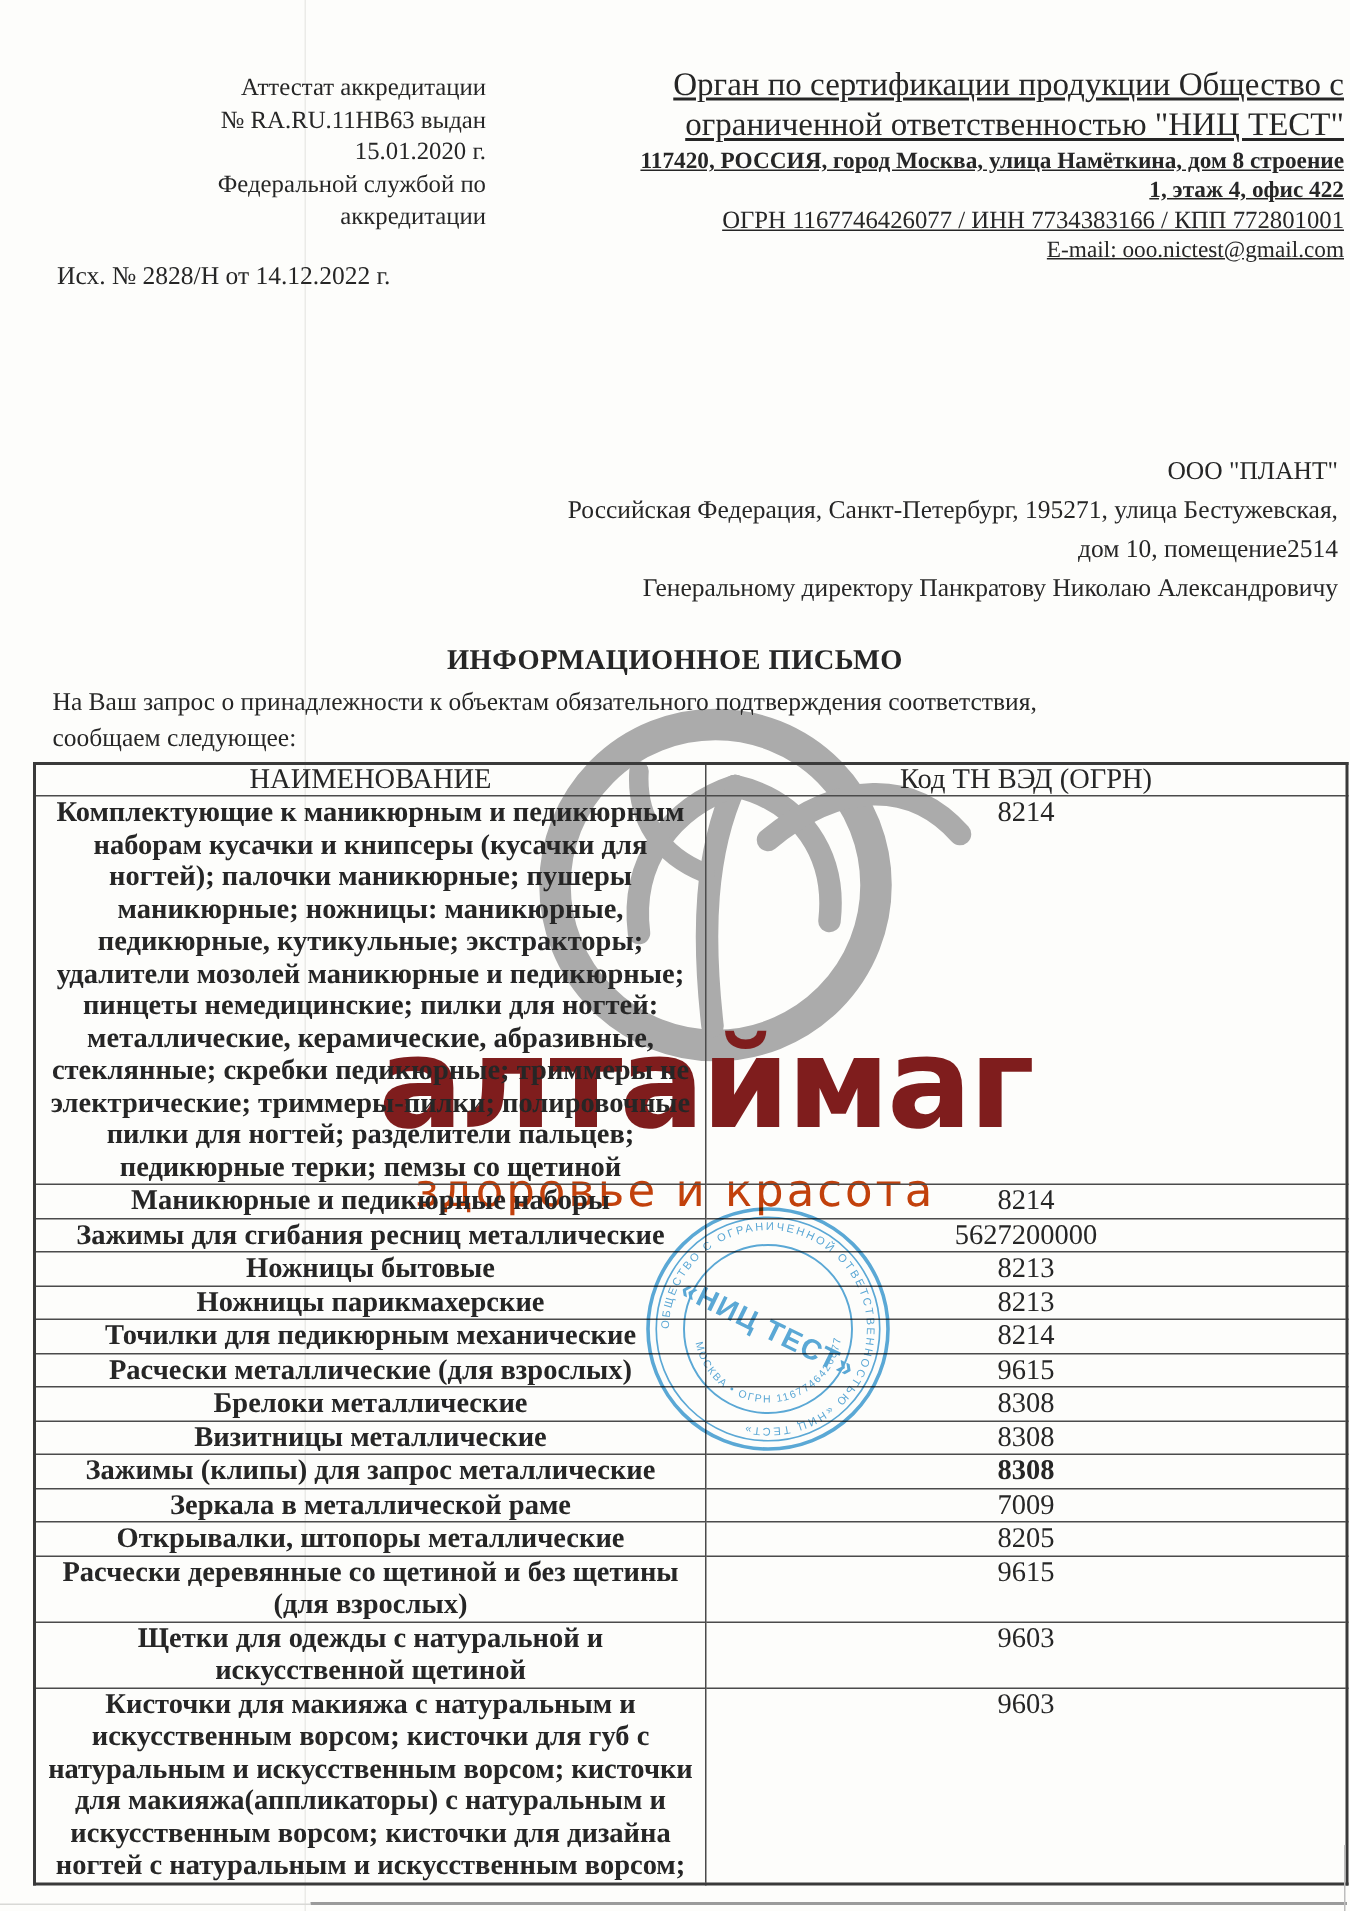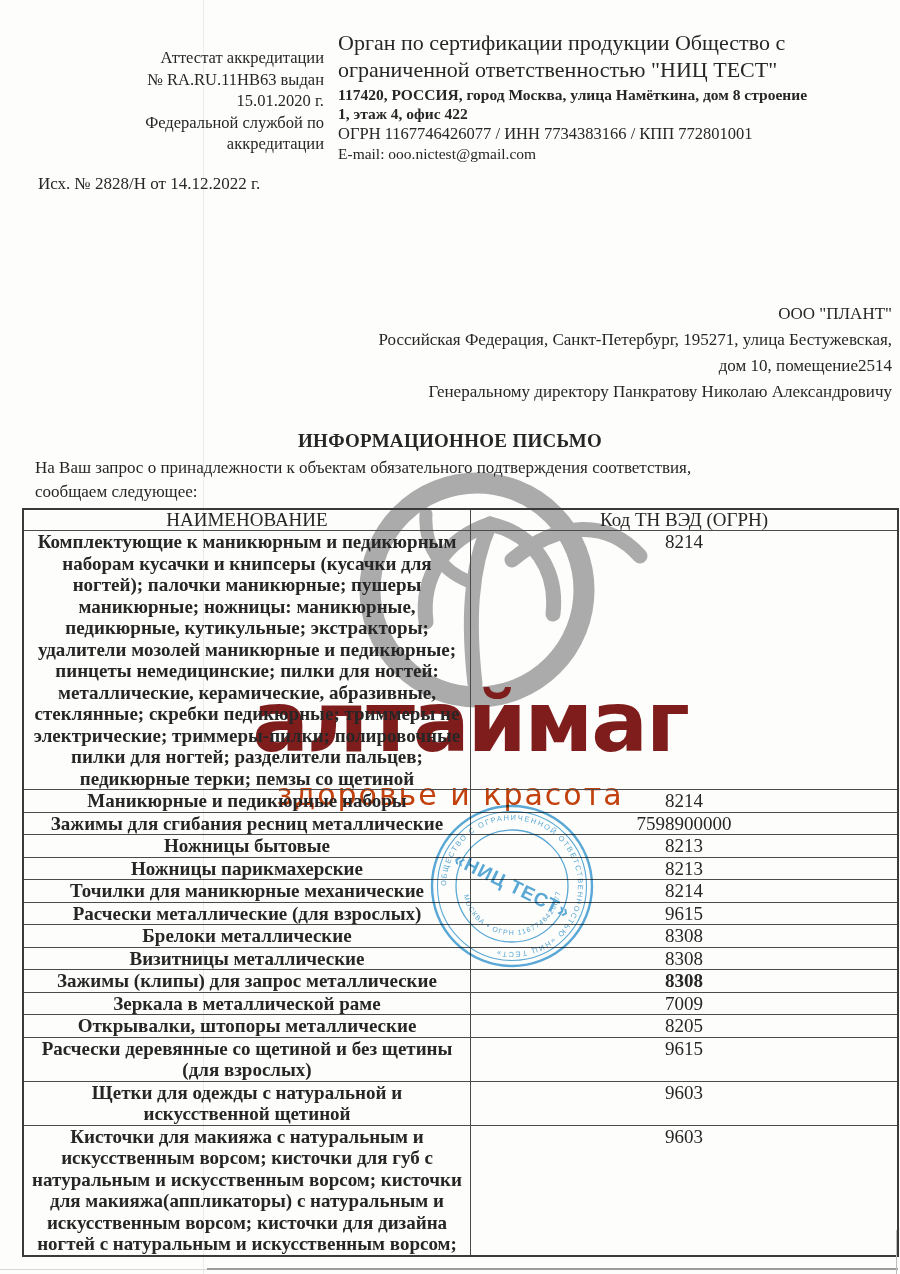--- a/index.html
+++ b/index.html
@@ -24,21 +24,21 @@
     font-family:"DejaVu Sans","Liberation Sans",sans-serif;
     font-size:30px; color:#c2410c; letter-spacing:2px;
   }
   
   .block{position:absolute; z-index:2;}
   .accred{
     left:44px; top:47px; width:280px; text-align:right;
     font-size:16.5px; line-height:21.5px;
   }
   .outref{left:38px; top:174px; font-size:17px;}
-  .org{left:338px; top:29px; width:558px; text-align:left;}
+  .org{left:338px; top:42px; width:558px; text-align:right;text-decoration:underline;}
   .org-name{font-size:22px; line-height:27px;}
   .org-addr{font-size:15.5px; line-height:19px; font-weight:bold; margin-top:2px;}
   .org-reg{font-size:16.5px; line-height:20px; margin-top:1px;}
   .org-email{font-size:15.5px; line-height:19px;}
   .recipient{
     right:8px; top:301px; width:660px; text-align:right;
     font-size:17px; line-height:26px;
   }
   .title{
     left:0; top:430px; width:900px; text-align:center;
@@ -132,35 +132,35 @@
     <td class="col-code">8214</td>
   </tr>
 
   <tr>
     <td class="col-name">Маникюрные и педикюрные наборы</td>
     <td class="col-code">8214</td>
   </tr>
 
   <tr>
     <td class="col-name">Зажимы для сгибания ресниц металлические</td>
-    <td class="col-code">7598900000</td>
+    <td class="col-code">5627200000</td>
   </tr>
 
   <tr>
     <td class="col-name">Ножницы бытовые</td>
     <td class="col-code">8213</td>
   </tr>
 
   <tr>
     <td class="col-name">Ножницы парикмахерские</td>
     <td class="col-code">8213</td>
   </tr>
 
   <tr>
-    <td class="col-name">Точилки для маникюрные механические</td>
+    <td class="col-name">Точилки для педикюрным механические</td>
     <td class="col-code">8214</td>
   </tr>
 
   <tr>
     <td class="col-name">Расчески металлические (для взрослых)</td>
     <td class="col-code">9615</td>
   </tr>
 
   <tr>
     <td class="col-name">Брелоки металлические</td>

